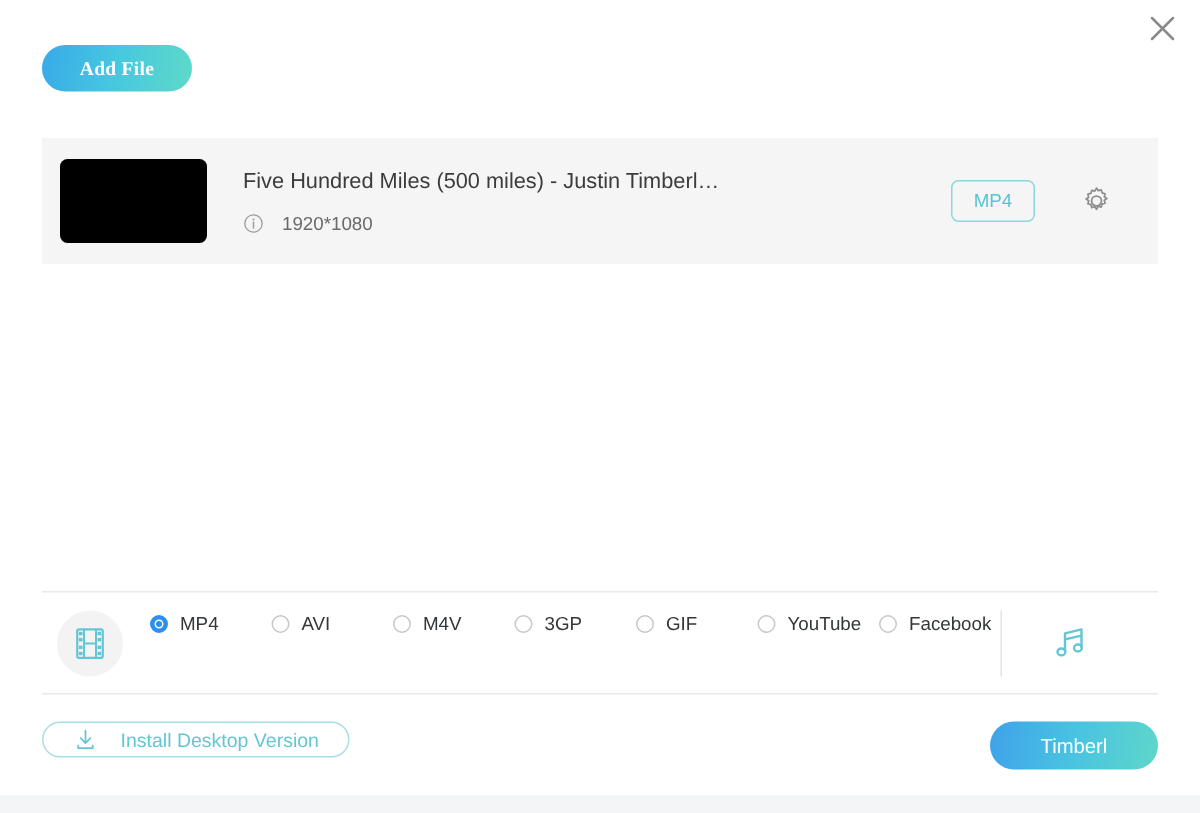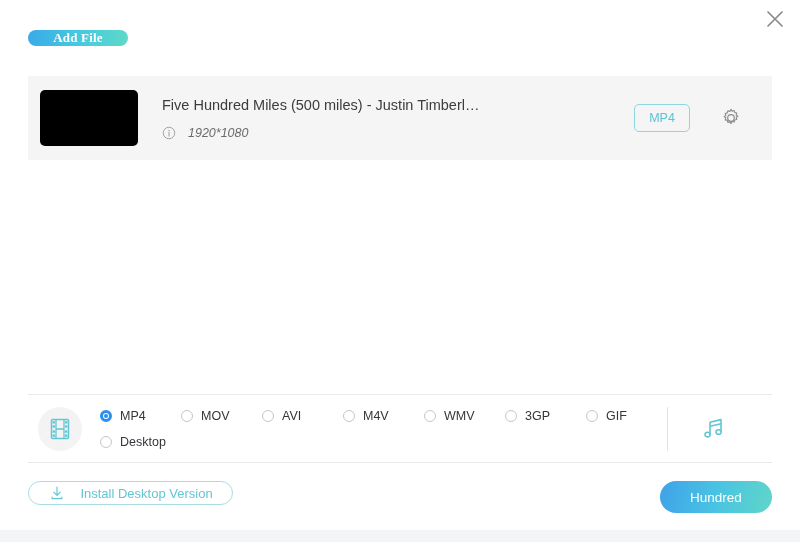--- a/index.html
+++ b/index.html
@@ -47,40 +47,40 @@
     cursor: pointer;
   }
   .close-btn svg { display: block; }
 
   
   .addfile-btn {
     position: absolute;
     left: 28px;
     top: 30px;
     width: 100px;
-    height: 16px;
+    height: 31px;
     border-radius: 16px;
     background: linear-gradient(100deg, #39a9e8 0%, #45c8e0 48%, #5fd9c8 100%);
     color: #ffffff;
     font-size: 13px;
     font-weight: bold;
     display: flex;
     align-items: center;
     justify-content: center;
     border: none;
     cursor: pointer;
     font-family: "Liberation Serif", serif;
     letter-spacing: .2px;
   }
 
   
   .file-row {
     position: absolute;
     left: 28px;
-    top: 76px;
+    top: 92px;
     width: 744px;
     height: 84px;
     background: #f5f5f6;
     display: flex;
     align-items: center;
     box-sizing: border-box;
     justify-content: center;
   }
   .thumb {
     width: 98px;
@@ -101,21 +101,20 @@
     white-space: nowrap;
     overflow: hidden;
     text-overflow: ellipsis;
     max-width: 430px;
     line-height: 18px;
   }
   .file-sub {
     display: flex;
     align-items: center;
     margin-top: 12px;
-    font-style: italic;
   }
   .info-icon {
     width: 14px;
     height: 14px;
     flex: 0 0 auto;
   }
   .file-res {
     margin-left: 12px;
     font-size: 12.5px;
     color: #6b6b6b;
@@ -335,46 +334,42 @@
       </svg>
     </div>
 
     <div class="radio-grid">
       <div class="radio-opt checked">
         <span class="rdo"></span>
         <span class="rdo-label">MP4</span>
       </div>
       <div class="radio-opt">
         <span class="rdo"></span>
-        <span class="rdo-label">MOV</span>
-      </div>
-      <div class="radio-opt">
-        <span class="rdo"></span>
         <span class="rdo-label">AVI</span>
       </div>
       <div class="radio-opt">
         <span class="rdo"></span>
         <span class="rdo-label">M4V</span>
       </div>
-      <div class="radio-opt">
-        <span class="rdo"></span>
-        <span class="rdo-label">WMV</span>
-      </div>
 
       <div class="radio-opt">
         <span class="rdo"></span>
         <span class="rdo-label">3GP</span>
       </div>
       <div class="radio-opt">
         <span class="rdo"></span>
         <span class="rdo-label">GIF</span>
       </div>
       <div class="radio-opt">
         <span class="rdo"></span>
-        <span class="rdo-label">Desktop</span>
+        <span class="rdo-label">YouTube</span>
+      </div>
+      <div class="radio-opt">
+        <span class="rdo"></span>
+        <span class="rdo-label">Facebook</span>
       </div>
     </div>
 
     <div class="vsep"></div>
 
     <div class="audio-btn">
       <svg width="30" height="30" viewBox="0 0 30 30">
         <path d="M12 20.5 L12 8.2 L23 5.6 L23 17.8" fill="none" stroke="#63c6d4" stroke-width="1.6" stroke-linejoin="round"></path>
         <path d="M12 12.3 L23 9.7" fill="none" stroke="#63c6d4" stroke-width="1.6"></path>
         <ellipse cx="9.6" cy="20.6" rx="2.6" ry="2.3" fill="none" stroke="#63c6d4" stroke-width="1.6"></ellipse>
@@ -384,16 +379,16 @@
   </div>
 
   <div class="install-btn">
     <svg width="18" height="18" viewBox="0 0 20 20">
       <path d="M10 3.4 L10 12.2 M6.4 9 L10 12.6 L13.6 9" fill="none" stroke="#63c6d4" stroke-width="1.3" stroke-linecap="round" stroke-linejoin="round"></path>
       <path d="M4.6 14.6 L4.6 16.3 L15.4 16.3 L15.4 14.6" fill="none" stroke="#63c6d4" stroke-width="1.3" stroke-linecap="round"></path>
     </svg>
     <span class="install-label">Install Desktop Version</span>
   </div>
 
-  <button class="convert-btn">Hundred</button>
+  <button class="convert-btn">Timberl</button>
 
   <div class="bottom-strip"></div>
 </div>
 
 </body></html>

